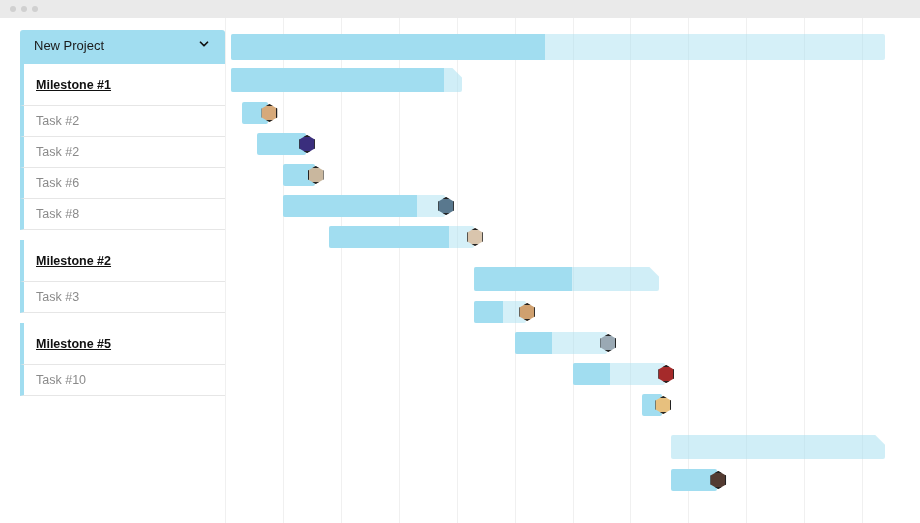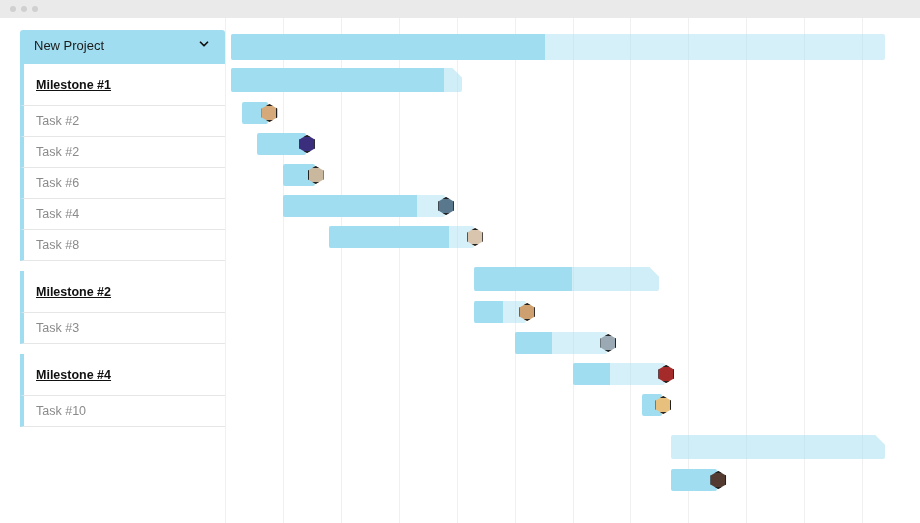--- a/index.html
+++ b/index.html
@@ -186,35 +186,32 @@
       <div class="row task">
         <span>Task #2</span>
       </div>
       <div class="row task">
         <span>Task #2</span>
       </div>
       <div class="row task">
         <span>Task #6</span>
       </div>
       <div class="row task">
-        <span>Task #4</span>
-      </div>
-      <div class="row task">
         <span>Task #8</span>
       </div>
       <div class="row m-spacer"></div>
       <div class="row milestone">
         <span>Milestone #2</span>
       </div>
       <div class="row task">
         <span>Task #3</span>
       </div>
       <div class="row m-spacer"></div>
       <div class="row milestone">
-        <span>Milestone #4</span>
+        <span>Milestone #5</span>
       </div>
       <div class="row task">
         <span>Task #10</span>
       </div>
     </div>
 
   <div class="chart">
     <div class="grid" id="grid">
         <div class="gridline" style="left: 0%;"></div>
         <div class="gridline" style="left: 8.33333%;"></div>

